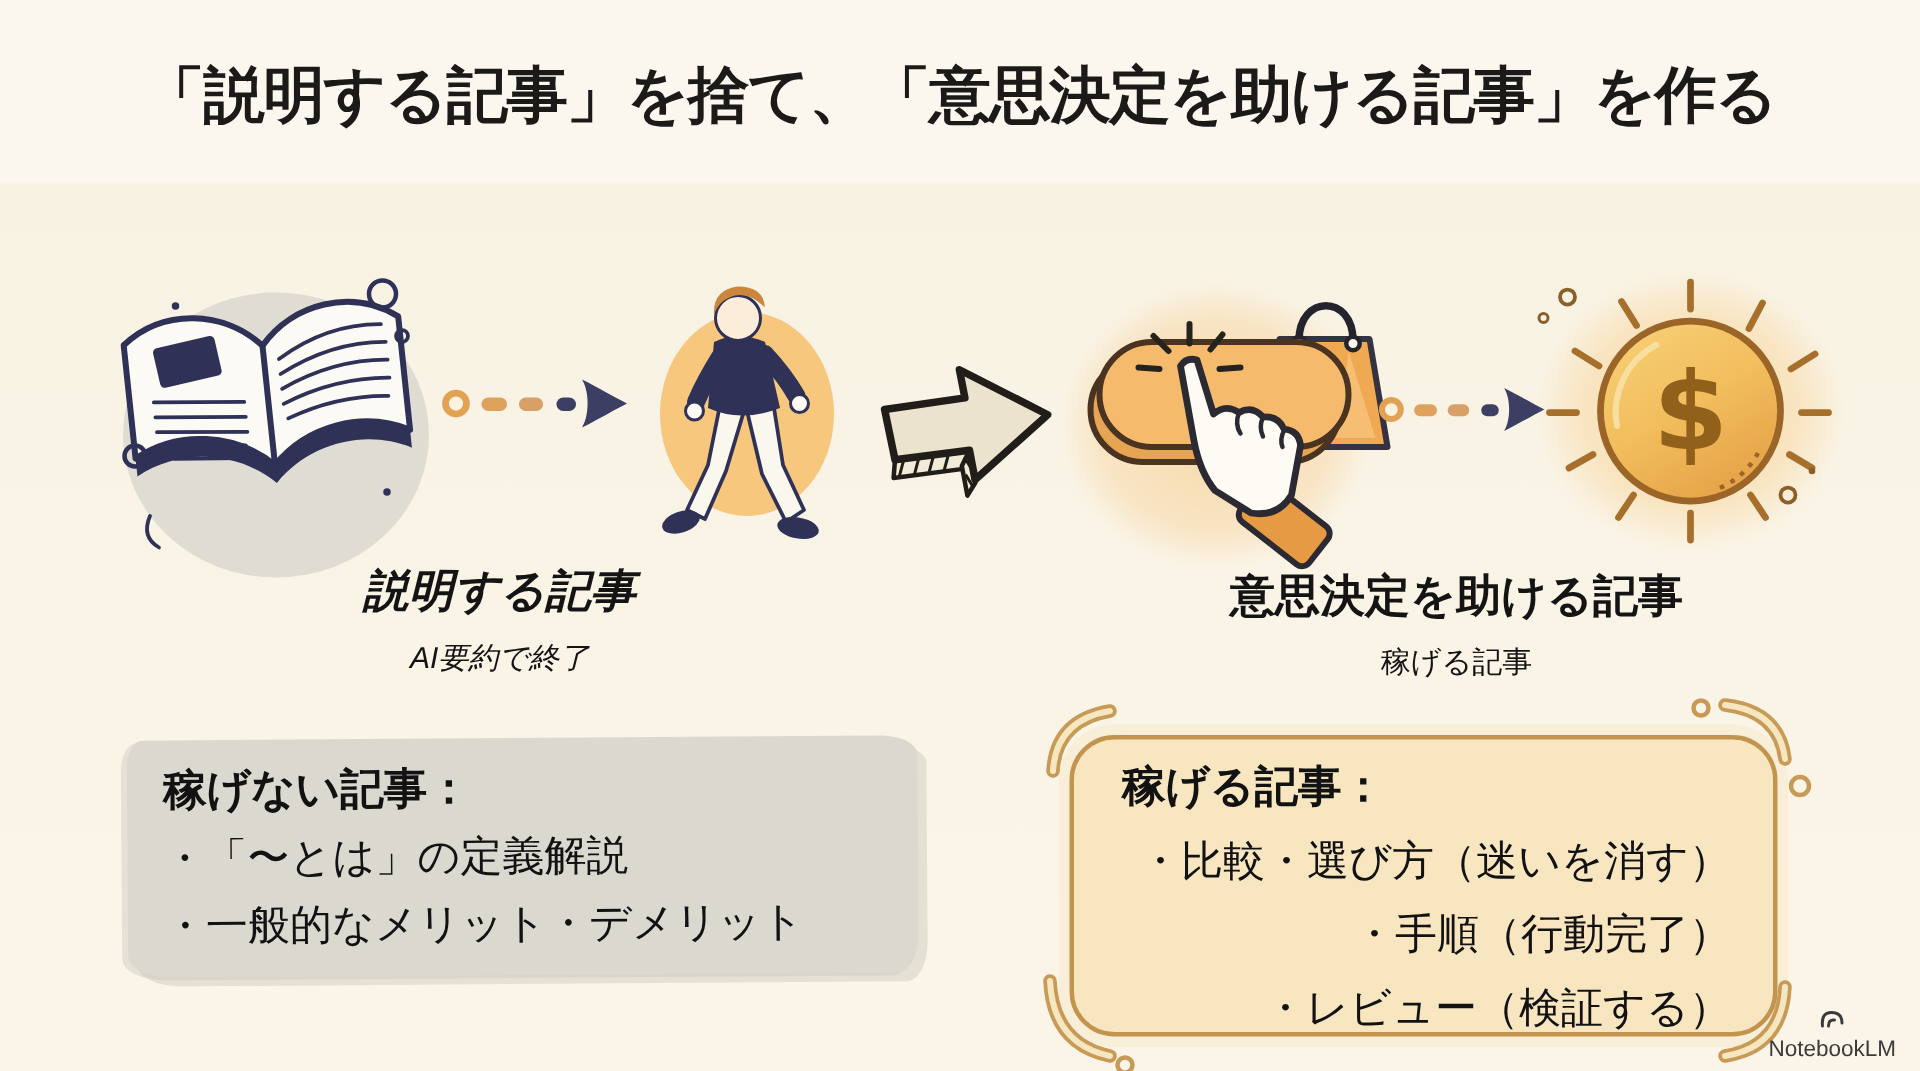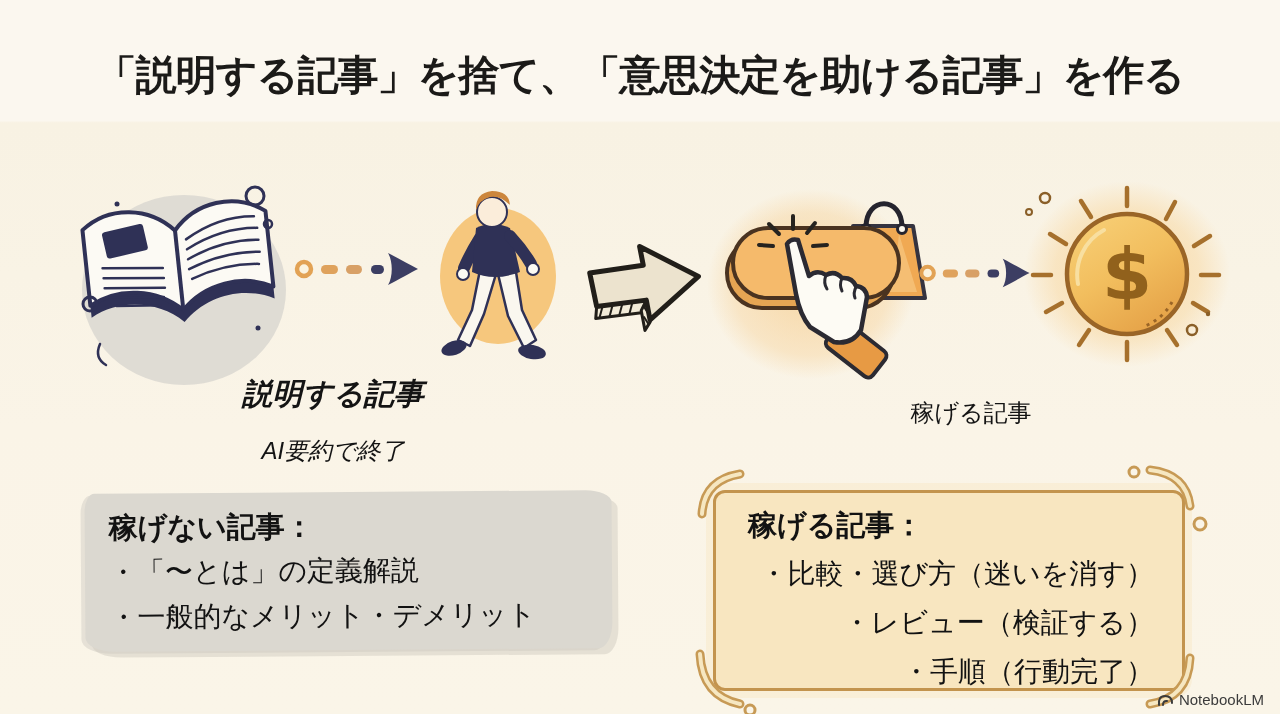--- a/index.html
+++ b/index.html
@@ -6,28 +6,28 @@
   html,body { width:1280px; height:714px; }
   body {
     font-family: "Liberation Sans", "DejaVu Sans", sans-serif;
     overflow:hidden;
   }
   .canvas {
     position:relative; width:1280px; height:714px;
     background: linear-gradient(180deg, #FBF7EF 0%, #FBF7EF 16.9%, #F8F2E3 17.2%, #FAF4E7 60%, #FAF5E8 100%);
   }
   .title {
-    position:absolute; top:48px; left:0; width:1280px;
+    position:absolute; top:36px; left:0; width:1280px;
     text-align:center; font-size:41px; font-weight:800;
     color:#1B1A18; letter-spacing:-1px; white-space:nowrap;
   }
   .illo { position:absolute; }
   .caption { position:absolute; text-align:center; color:#141414; white-space:nowrap; }
   .caption .main { font-size:30px; font-weight:700; }
-  .caption .sub  { font-size:24px; font-weight:400; margin-top:20px; }
+  .caption .sub  { font-size:20px; font-weight:400; margin-top:10px; }
   .cap-left  { top:374px; left:133px; width:400px;font-style:italic; }
   .cap-right { top:377px; left:771px; width:400px; }
 
   .box { position:absolute; color:#121212; }
   .box .heading { font-weight:700; }
   .box ul { list-style:none; }
 
   .box-bad {
     top:492px; left:85px; width:527px; height:158px;
     background:#DBD8D0;
@@ -36,31 +36,31 @@
     transform:rotate(-0.4deg);
     box-shadow: 6px 6px 0 0 rgba(203,199,189,0.45), -4px 2px 0 0 rgba(210,206,197,0.5);
   }
   .box-bad .heading { font-size:29px; line-height:44px; }
   .box-bad li { font-size:28px; line-height:45px; }
 
   .box-good {
     top:490px; left:713px; width:472px; height:201px;
     background:#F8E6C0;
     border:3px solid #C3944E;
-    border-radius:12px;
+    border-radius:30px;
     padding:9px 28px 0 32px;
     box-shadow: 0 0 0 7px rgba(248,233,202,0.55);
   }
   .box-good .heading { font-size:29px; line-height:47px; }
   .box-good li { font-size:28px; line-height:49px; white-space:nowrap;text-align:right; }
 
   .watermark {
     position:absolute; right:16px; bottom:6px;
     display:flex; align-items:center; gap:5px;
-    color:#3B3B3B; font-size:15px; font-weight:500;
+    color:#3B3B3B; font-size:15px; font-weight:500;flex-direction:column;
   }
 </style>
 </head>
 <body>
 
 <div class="canvas">
 
   <h1 class="title">「説明する記事」を捨て、「意思決定を助ける記事」を作る</h1>
 
   <svg class="illo" style="left:62px; top:168px;" width="235" height="220" viewBox="0 0 235 220">
@@ -218,37 +218,38 @@
     <path d="M66,106 A51,51 0 0 1 92,52" stroke="#F8DFA0" stroke-width="4" fill="none" stroke-linecap="round"></path>
     <path d="M160,124 A52,52 0 0 1 130,149" stroke="#9A6527" stroke-width="3" fill="none" stroke-dasharray="3,5"></path>
     <text x="115" y="121" text-anchor="middle" font-size="72" font-weight="bold" font-family="DejaVu Sans, sans-serif" fill="#91611C">$</text>
   </svg>
 
   <div class="caption cap-left">
     <div class="main">説明する記事</div>
     <div class="sub">AI要約で終了</div>
   </div>
   <div class="caption cap-right">
+    <div class="main">意思決定を助ける記事</div>
     <div class="sub">稼げる記事</div>
   </div>
 
   <div class="box box-bad">
     <div class="heading">稼げない記事：</div>
     <ul>
       <li>・「〜とは」の定義解説</li>
       <li>・一般的なメリット・デメリット</li>
     </ul>
   </div>
 
   <div class="box box-good">
     <div class="heading">稼げる記事：</div>
     <ul>
       <li>・比較・選び方（迷いを消す）</li>
+      <li>・手順（行動完了）</li>
       <li>・レビュー（検証する）</li>
-      <li>・手順（行動完了）</li>
     </ul>
   </div>
 
   <svg class="illo" style="left:688px; top:462px; pointer-events:none;" width="530" height="252" viewBox="0 0 530 252">
     <g fill="none" stroke-linecap="round">
       <g stroke="#C79A55" stroke-width="9">
         <path d="M14,52 Q16,18 52,12"></path>
         <path d="M462,8 Q498,12 502,44"></path>
         <path d="M12,192 Q14,234 52,242"></path>
         <path d="M502,196 Q500,236 462,242"></path>

